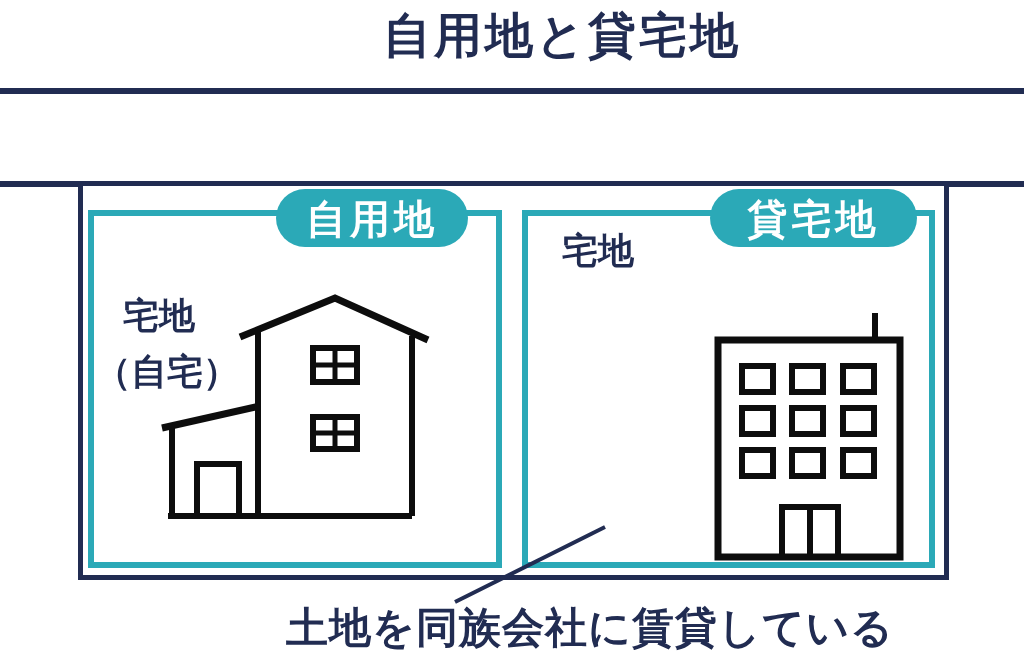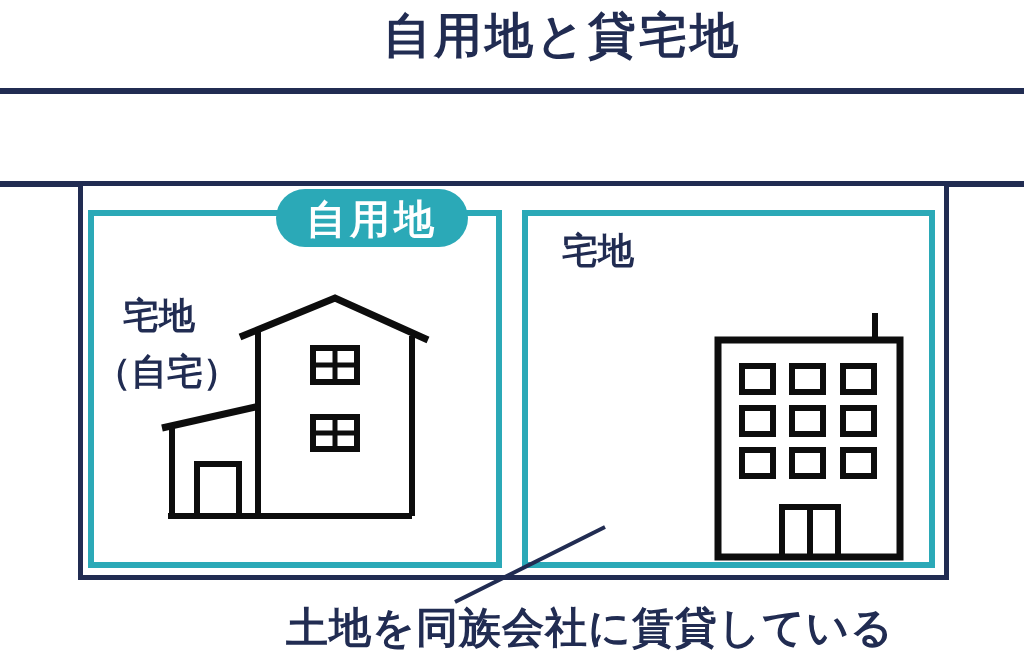--- a/index.html
+++ b/index.html
@@ -71,20 +71,23 @@
   <div class="hline header"></div>
 
   <div class="outer-box"></div>
 
   <div class="land-panel left"></div>
   <div class="land-panel right"></div>
 
   <div class="badge left">
     <span>自用地</span>
   </div>
+  <div class="badge right">
+    <span>貸宅地</span>
+  </div>
 
   <div class="caption left">
     <span class="ln l0">宅地</span>
     <span class="ln l1">（自宅）</span>
   </div>
 
   <div class="caption right">
     <span class="ln l0">宅地</span>
   </div>
 

